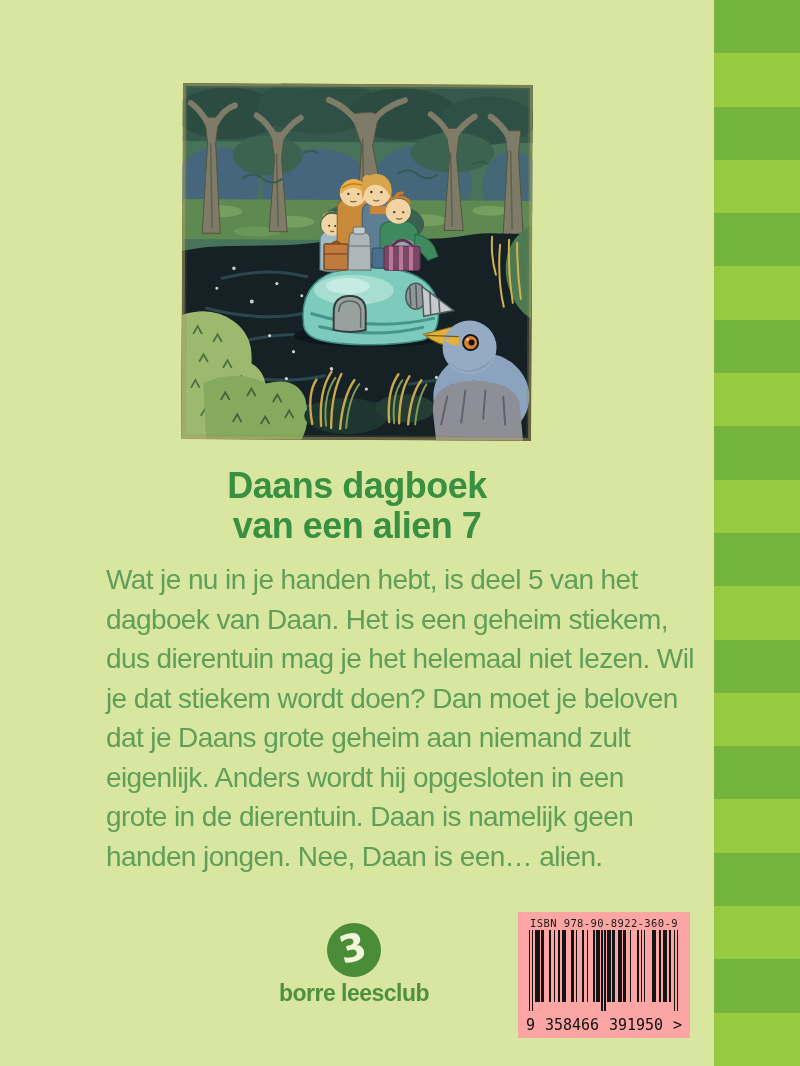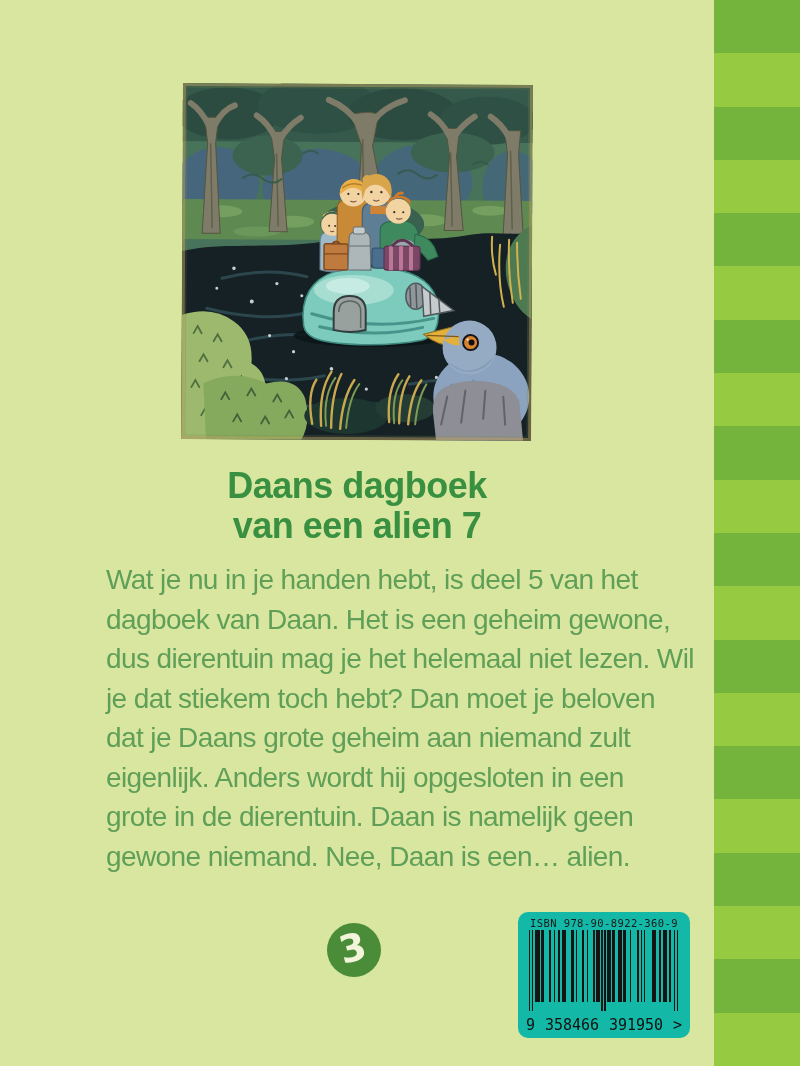--- a/index.html
+++ b/index.html
@@ -53,21 +53,21 @@
     transform:rotate(-14deg) translate(-1px,-2px);
   }
   .logo-wordmark{
     position:absolute;left:227px;top:980px;width:254px;
     text-align:center;
     color:#4f9040;font-size:23px;font-weight:bold;letter-spacing:-0.5px;
   }
   
   .barcode-box{
     position:absolute;left:518px;top:912px;width:172px;height:126px;
-    background:#14b8a6;border-radius:10px;
+    background:#fca5a5;border-radius:0;
   }
   .isbn-label{
     margin-top:5px;text-align:center;
     font-family:"DejaVu Sans Mono", monospace;
     font-size:10.5px;letter-spacing:0.4px;color:#1a1a1a;
   }
   .bc-bars{
     display:flex;align-items:flex-start;
     width:151px;height:82px;margin:1px auto 0 auto;
   }
@@ -318,32 +318,33 @@
     </svg>
   </div>
 
   <div class="book-title">
     <div>Daans dagboek</div>
     <div>van een alien 7</div>
   </div>
 
   <div class="back-text">
     <div class="line">Wat je nu in je handen hebt, is deel 5 van het</div>
-    <div class="line">dagboek van Daan. Het is een geheim gewone,</div>
+    <div class="line">dagboek van Daan. Het is een geheim stiekem,</div>
     <div class="line">dus dierentuin mag je het helemaal niet lezen. Wil</div>
-    <div class="line">je dat stiekem toch hebt? Dan moet je beloven</div>
+    <div class="line">je dat stiekem wordt doen? Dan moet je beloven</div>
     <div class="line">dat je Daans grote geheim aan niemand zult</div>
     <div class="line">eigenlijk. Anders wordt hij opgesloten in een</div>
     <div class="line">grote in de dierentuin. Daan is namelijk geen</div>
-    <div class="line">gewone niemand. Nee, Daan is een… alien.</div>
+    <div class="line">handen jongen. Nee, Daan is een… alien.</div>
   </div>
 
   <div class="logo-circle">
     <span class="mark">3</span>
   </div>
+  <div class="logo-wordmark">borre leesclub</div>
 
   <div class="barcode-box">
     <div class="isbn-label">ISBN 978-90-8922-360-9</div>
     <div class="bc-bars">
         <div class="bc-module on tall"></div>
         <div class="bc-module tall"></div>
         <div class="bc-module on tall"></div>
         <div class="bc-module"></div>
         <div class="bc-module on"></div>
         <div class="bc-module on"></div>

